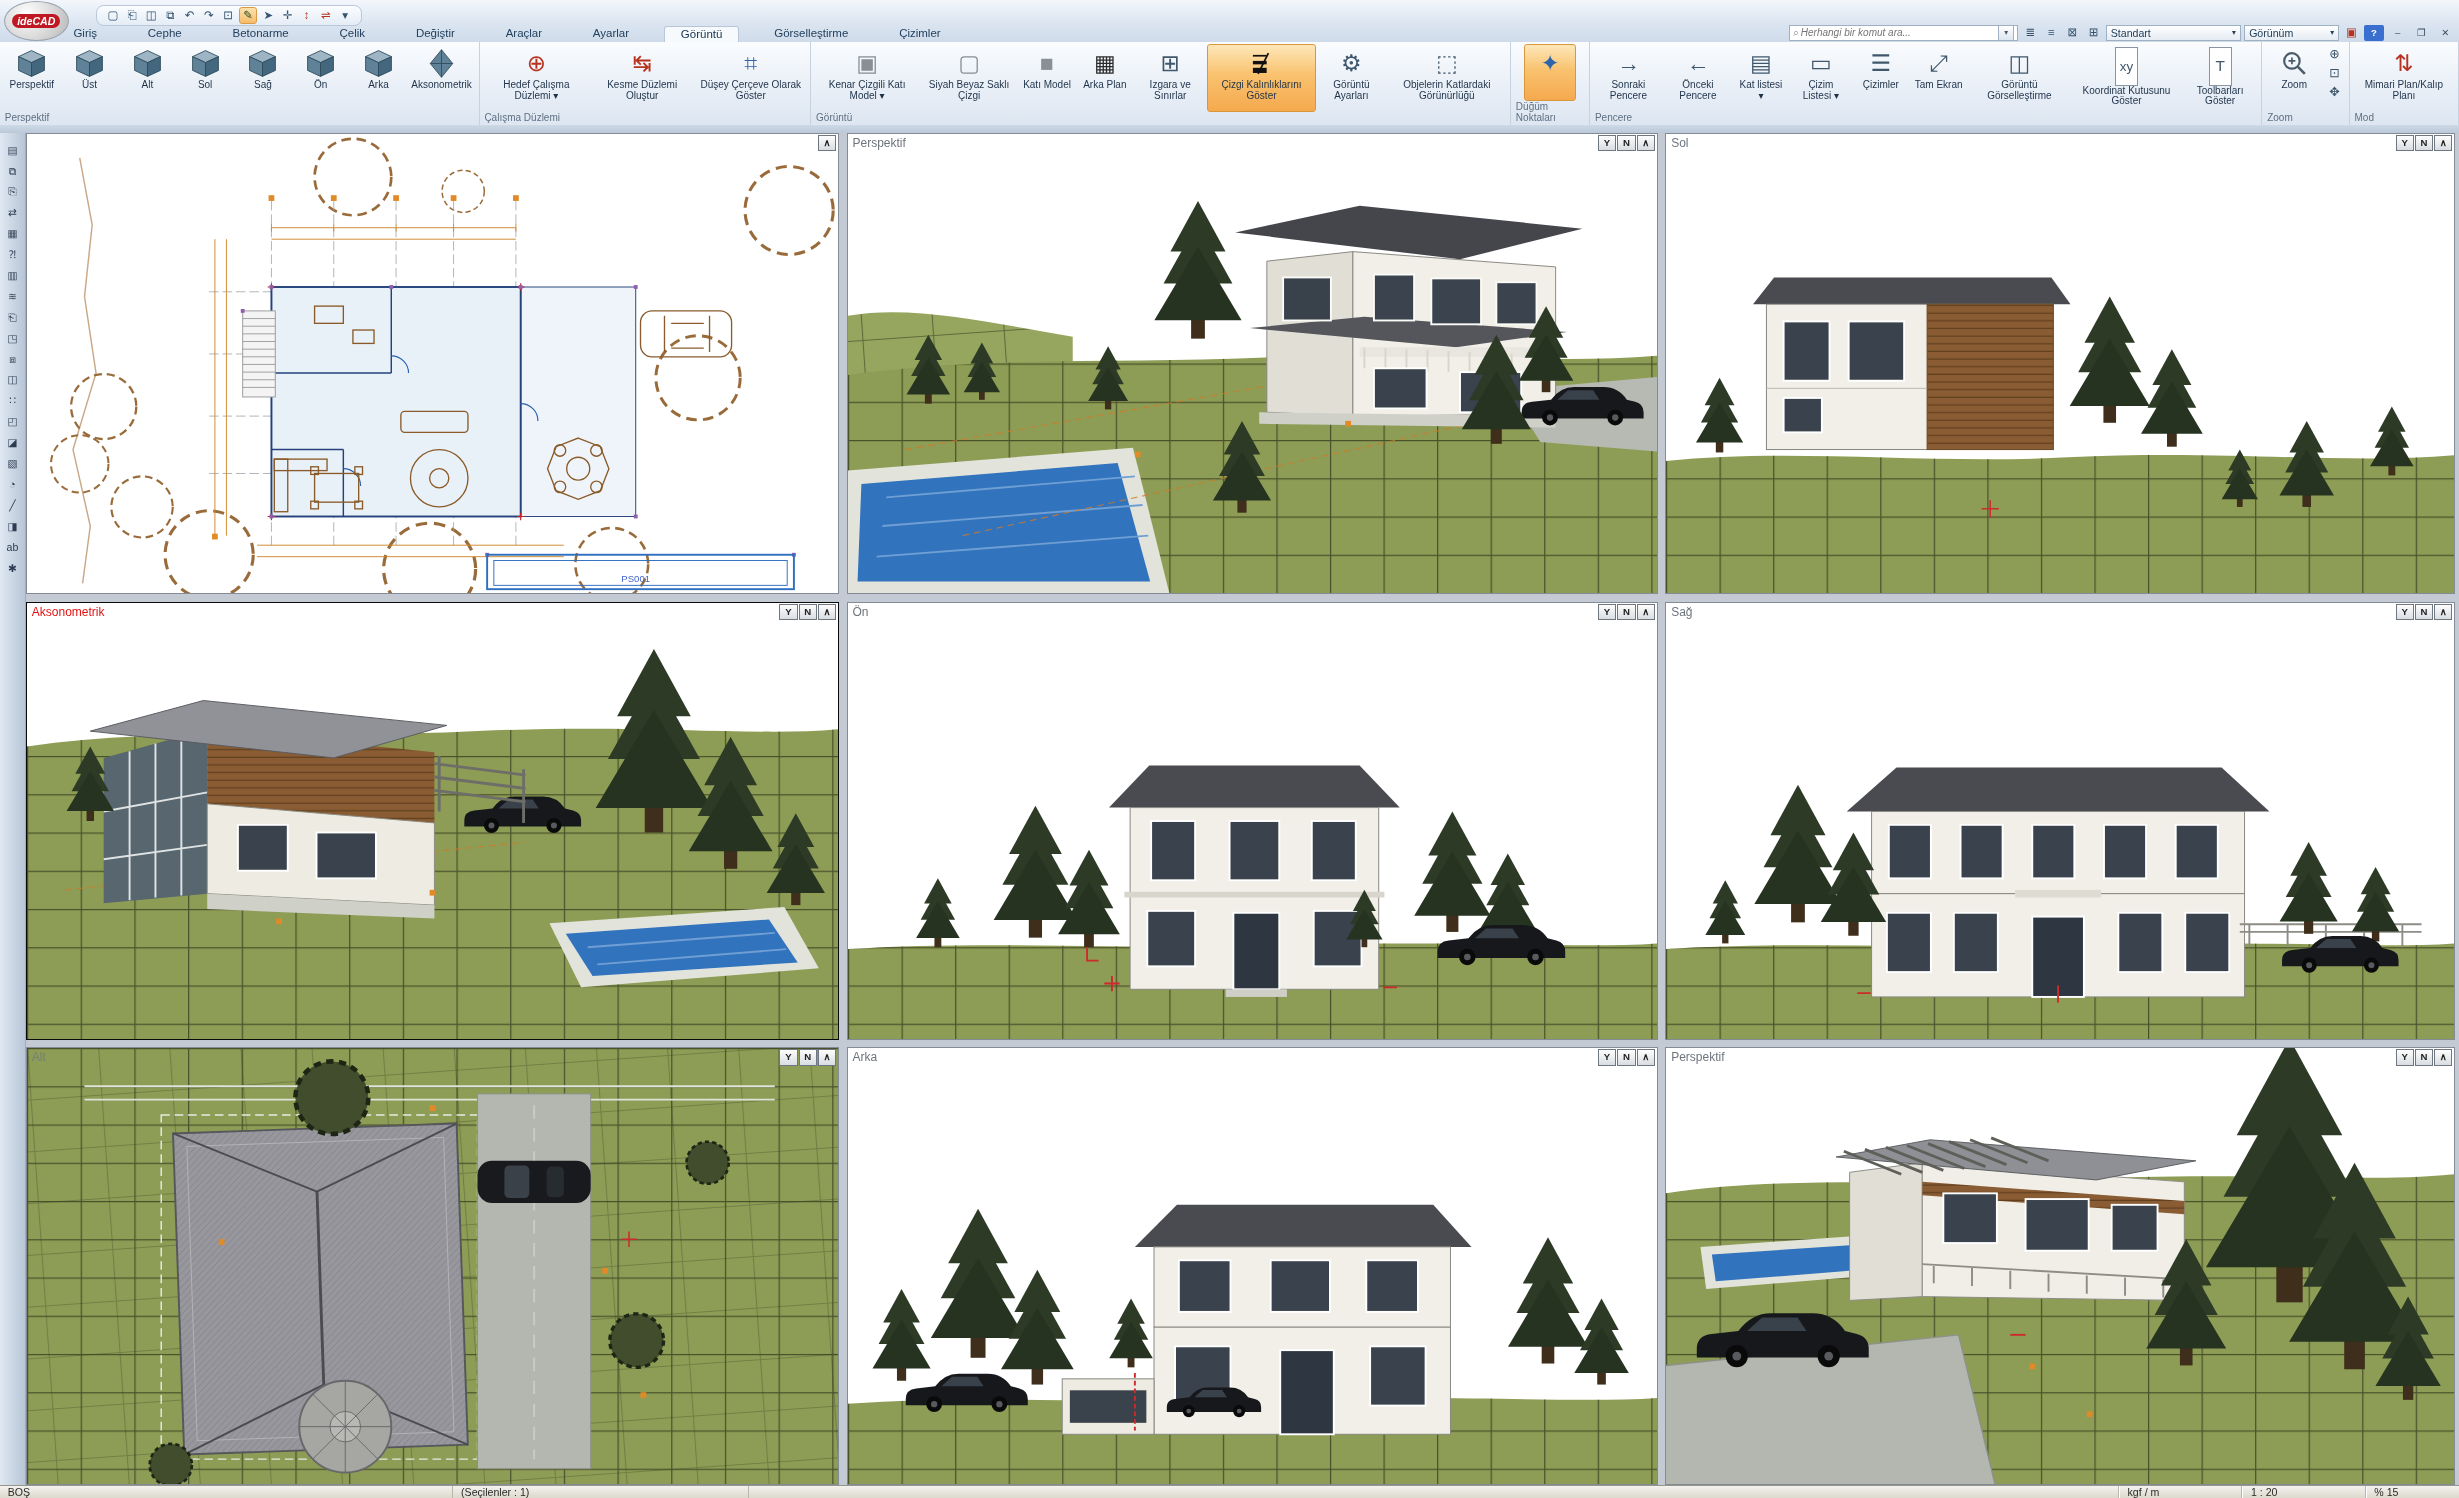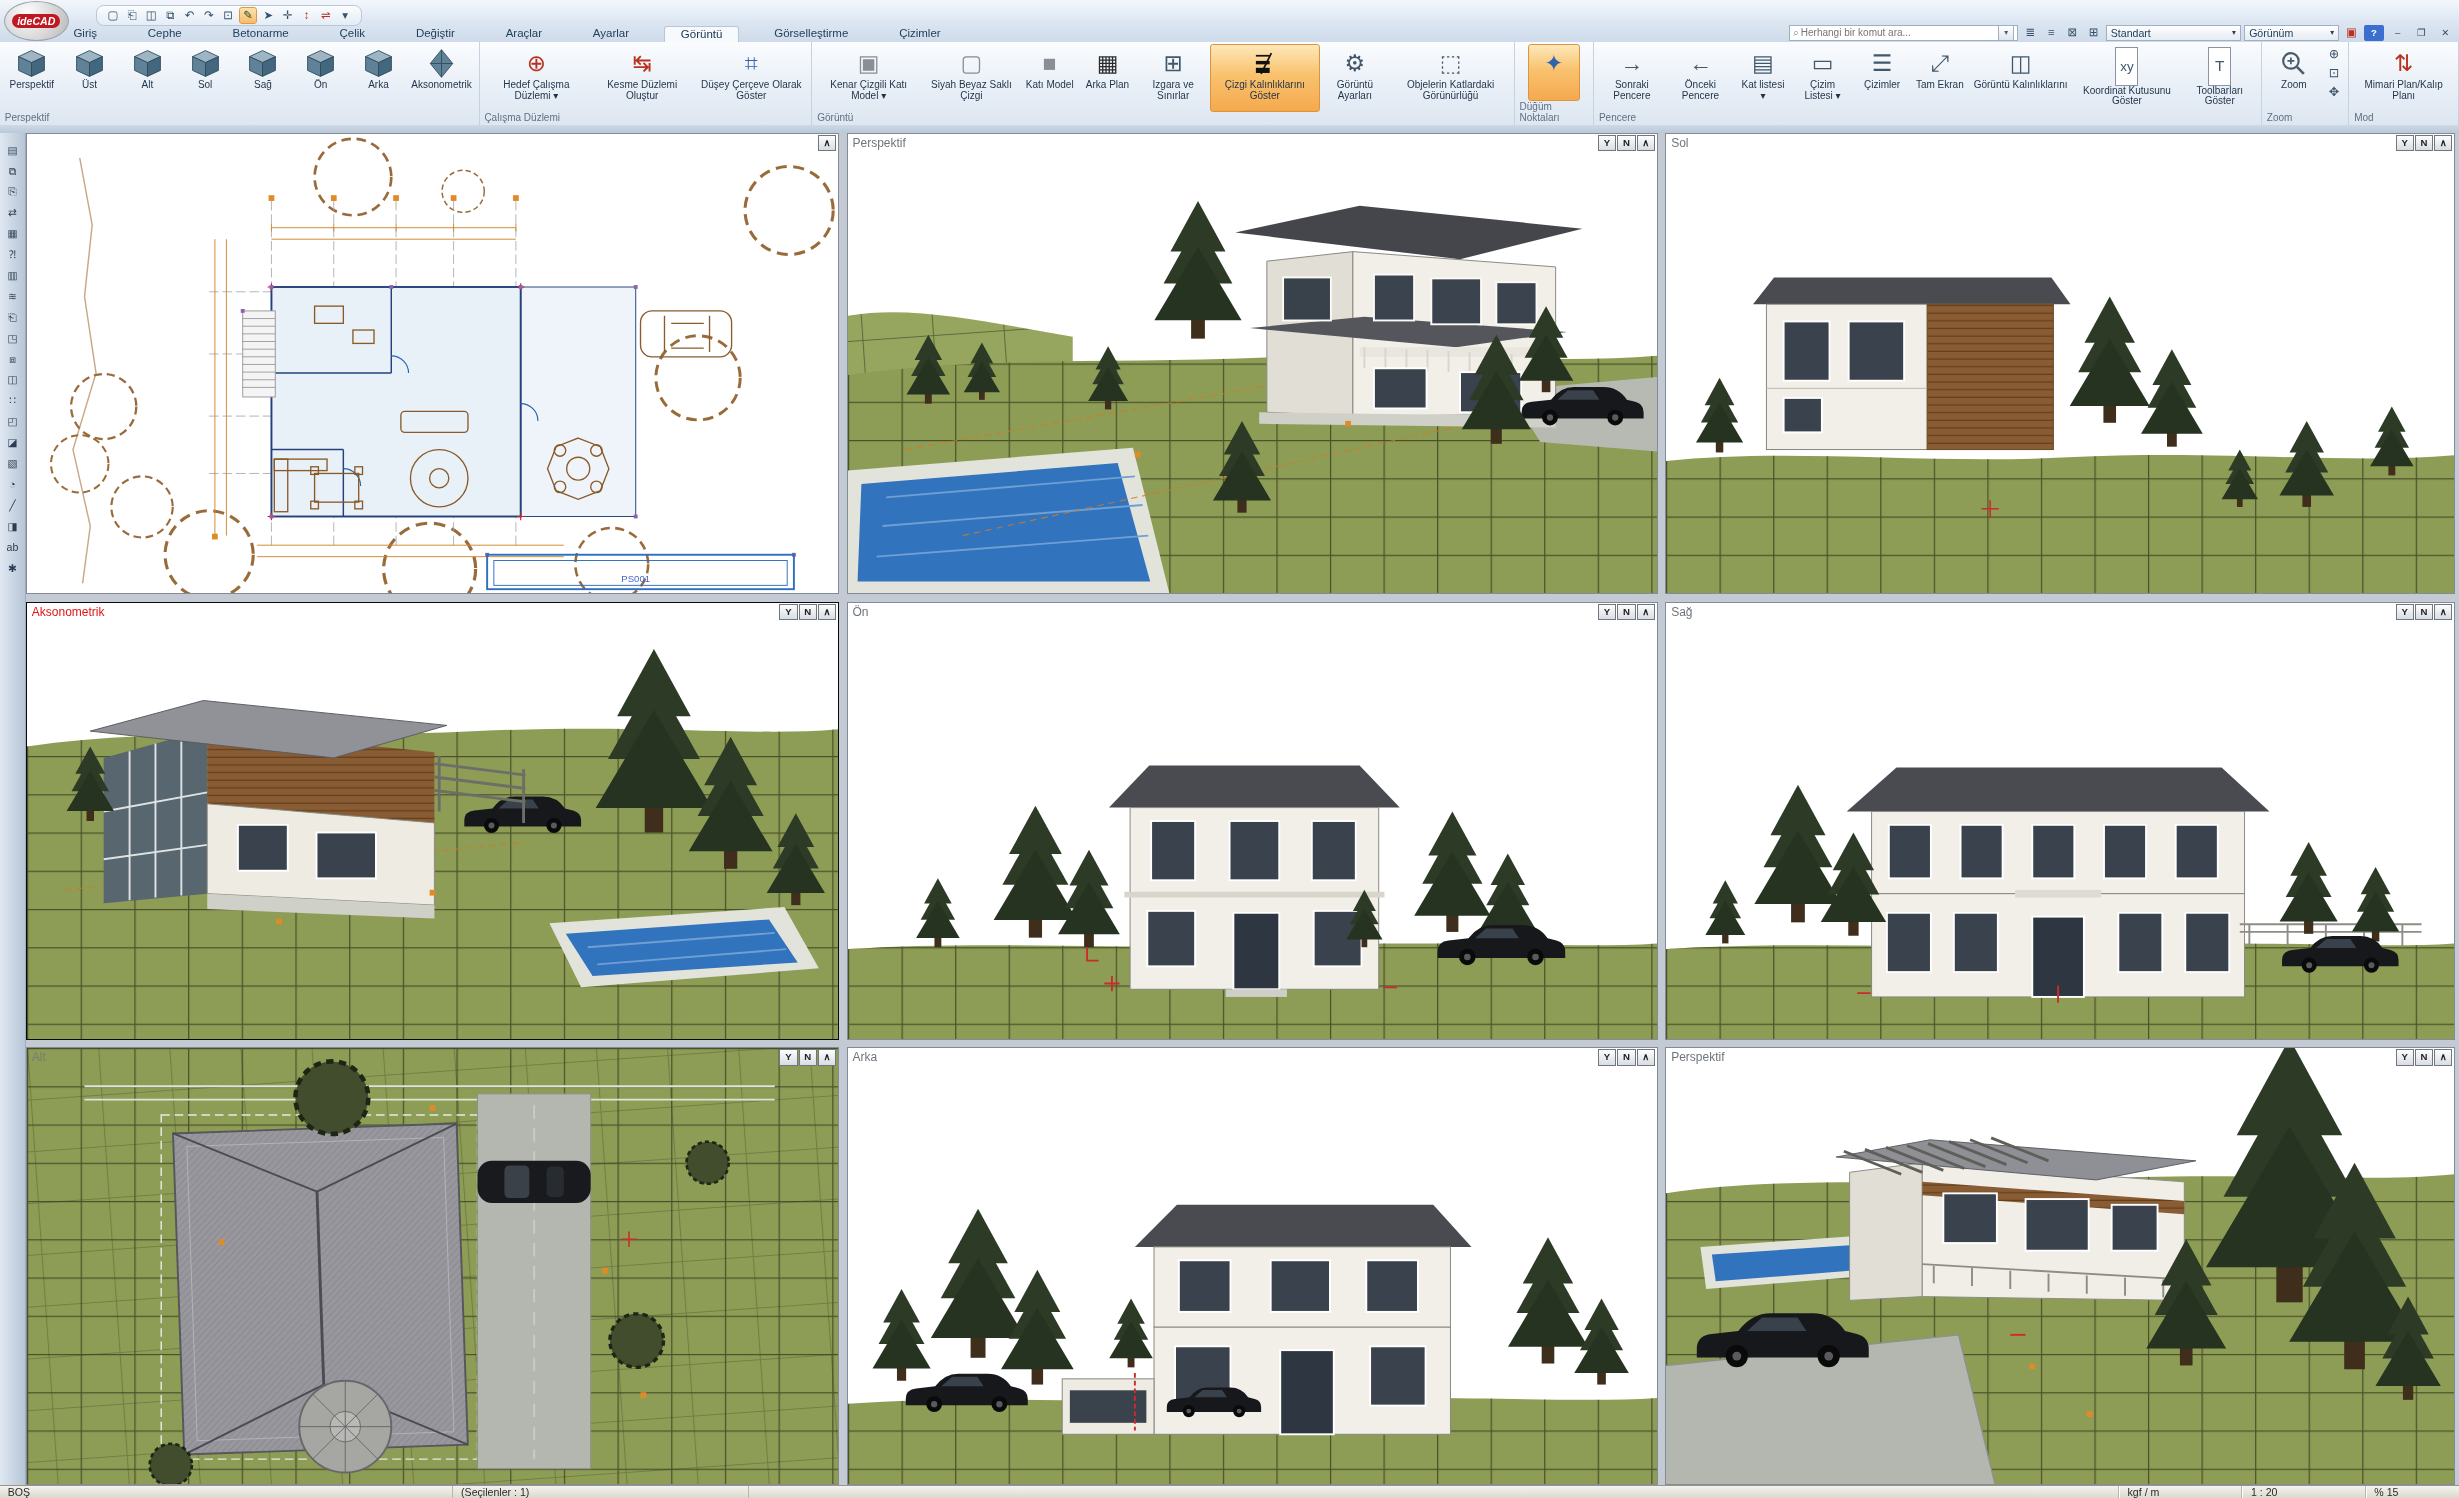--- a/index.html
+++ b/index.html
@@ -16,21 +16,21 @@
         padding:1px 4.8px;border-radius:7.7px;}
   .qa{position:absolute;top:4.8px;left:96px;display:flex;gap:2.9px;align-items:center;
       background:linear-gradient(#fbfdff,#e4ecf5);border:1px solid #b9c7d8;border-radius:7.7px;padding:1px 7.7px;}
   .qa .qi{width:16.3px;height:15.4px;font-size:11.5px;line-height:15.4px;text-align:center;color:#35536e;border-radius:2.9px;}
   .qa .qi.hl{background:linear-gradient(#fde3ae,#f6bc6a);border:1px solid #d99c44;color:#204a1e;}
   .tabs{position:absolute;left:58px;bottom:0;display:flex;height:16.3px;gap:20px;}
   .tab{padding:1px 15.4px 0;font-size:11.5px;color:#24415e;border-radius:2.9px 2.9px 0 0;}
   .tab.active{background:#f6fafd;border:1px solid #b8c6d8;border-bottom:none;color:#16324e;}
   .topright{position:absolute;right:3.8px;bottom:1px;display:flex;align-items:center;gap:3.8px;height:16.3px;font-size:10.6px;}
   .searchbox{display:flex;align-items:center;background:#fff;border:1px solid #9fb0c2;width:221px;height:14.4px;padding:0 2.9px;color:#8a97a5;}
-  .searchbox input{border:none;outline:none;flex:1;font-size:10px;color:#8a97a5;background:transparent;}
+  .searchbox input{border:none;outline:none;flex:1;font-size:10px;font-style:italic;color:#8a97a5;background:transparent;}
   .tri{width:13.4px;height:14.4px;border:1px solid #9fb0c2;background:linear-gradient(#fff,#dde6ef);
        font-size:7.7px;text-align:center;line-height:14.4px;color:#4c5c6c;}
   .ticon{width:17.3px;height:15.4px;text-align:center;line-height:15.4px;font-size:11.5px;color:#36506a;}
   .combo{display:flex;align-items:center;border:1px solid #9fb0c2;background:linear-gradient(#fff,#e4ebf3);
          height:14.4px;padding:0 3.8px;gap:5.8px;color:#23405c;}
   .winbtn{width:18px;height:14.4px;text-align:center;line-height:13.4px;font-size:9.6px;color:#3c4c5c;
           border:1px solid transparent;}
   .helpbtn{background:#3a6fd0;color:#fff;border-radius:1.9px;font-weight:bold;}
   
   .ribbon{position:absolute;top:42px;left:0;right:0;height:83px;display:flex;align-items:stretch;
@@ -362,21 +362,21 @@
         <div class="rbtn">
           <span class="ric">☰</span>
           <span class="rlabel">Çizimler</span>
           </div>
         <div class="rbtn">
           <span class="ric">⤢</span>
           <span class="rlabel">Tam Ekran</span>
           </div>
         <div class="rbtn" style="min-width:96px">
           <span class="ric">◫</span>
-          <span class="rlabel">Görüntü Kalınlıklarını</span>
+          <span class="rlabel">Görüntü Görselleştirme</span>
           </div>
         <div class="rbtn" style="min-width:94px">
           <span class="ric" style="font-size:13.4px;border:1px solid #8a94a2;padding:1.9px 3.8px;background:#fff">xy</span>
           <span class="rlabel">Koordinat Kutusunu Göster</span>
           </div>
         <div class="rbtn" style="min-width:69px">
           <span class="ric" style="font-size:15.4px;border:1px solid #8a94a2;padding:1.9px 5.8px;background:#fff">T</span>
           <span class="rlabel">Toolbarları Göster</span>
           </div>
       </div>

